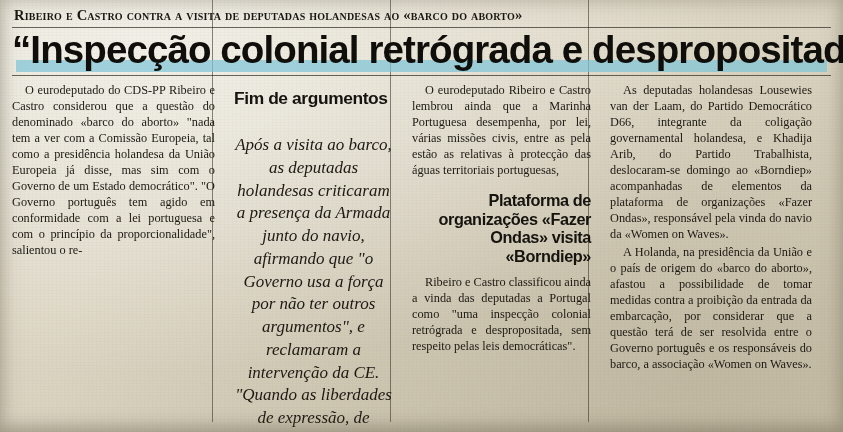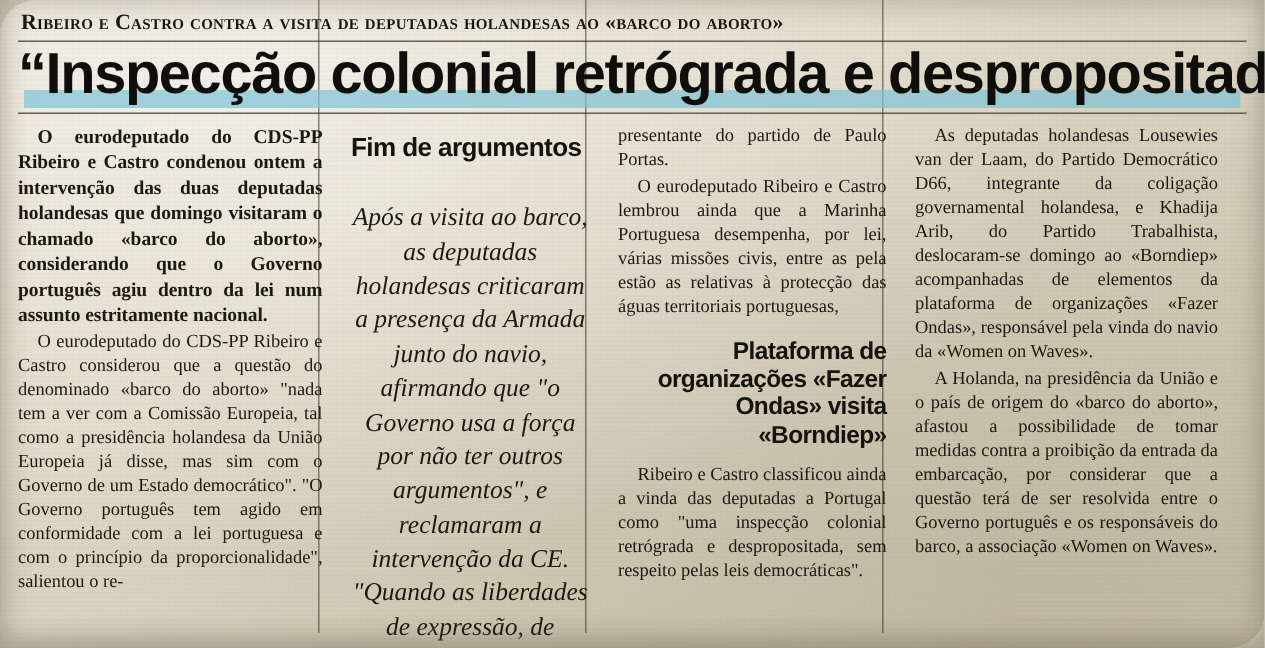--- a/index.html
+++ b/index.html
@@ -17,21 +17,20 @@
     position: relative;
     width: 843px;
     height: 432px;
     box-sizing: border-box;
     background:
       radial-gradient(ellipse at 18% 12%, rgba(255,255,255,0.55), rgba(255,255,255,0) 60%),
       radial-gradient(ellipse at 82% 88%, rgba(150,140,115,0.30), rgba(255,255,255,0) 65%),
       linear-gradient(158deg, #e5e0d0 0%, #ddd7c5 38%, #d6cfbb 70%, #cfc7b1 100%);
     padding: 6px 10px 4px 10px;
     color: #1a1814;
-    border-radius: 24px;
   }
   .grain {
     position: absolute;
     inset: 0;
     pointer-events: none;
     opacity: 0.30;
     background-image:
       repeating-linear-gradient(0deg, rgba(120,110,88,0.10) 0px, rgba(120,110,88,0.10) 1px, rgba(255,255,255,0) 1px, rgba(255,255,255,0) 3px),
       repeating-linear-gradient(90deg, rgba(120,110,88,0.07) 0px, rgba(120,110,88,0.07) 1px, rgba(255,255,255,0) 1px, rgba(255,255,255,0) 4px);
   }
@@ -194,31 +193,29 @@
   </div>
   <div class="rule-under-headline"></div>
 
   <div class="cols">
 
     <div class="vsep s1"></div>
     <div class="vsep s2"></div>
     <div class="vsep s3"></div>
 
     <div class="col c1">
-      <p class="lead indent">O eurodeputado do CDS-PP Ribeiro e Castro condenou ontem a intervenção das duas deputadas holandesas que domingo visitaram o chamado «barco do aborto», considerando que o Governo português agiu dentro da lei num assunto estritamente nacional.</p>
       <p class="indent">O eurodeputado do CDS-PP Ribeiro e Castro considerou que a questão do denominado «barco do aborto» "nada tem a ver com a Comissão Europeia, tal como a presidência holandesa da União Europeia já disse, mas sim com o Governo de um Estado democrático". "O Governo português tem agido em conformidade com a lei portuguesa e com o princípio da proporcionalidade", salientou o re-</p>
     </div>
 
     <div class="col c2">
       <div class="subhead-left">Fim de argumentos</div>
       <p class="em">Após a visita ao barco, as deputadas holandesas criticaram a presença da Armada junto do navio, afirmando que "o Governo usa a força por não ter outros argumentos", e reclamaram a intervenção da CE. "Quando as liberdades de expressão, de associação e de informação estão a ser violadas, é claro que a Comissão tem um papel a desempenhar", disseram.</p>
     </div>
 
     <div class="col c3">
-      <p>presentante do partido de Paulo Portas.</p>
       <p class="indent">O eurodeputado Ribeiro e Castro lembrou ainda que a Marinha Portuguesa desempenha, por lei, várias missões civis, entre as pela estão as relativas à protecção das águas territoriais portuguesas,</p>
       <div class="subhead-center">Plataforma de organizações «Fazer Ondas» visita «Borndiep»</div>
       <p class="indent">Ribeiro e Castro classificou ainda a vinda das deputadas a Portugal como "uma inspecção colonial retrógrada e despropositada, sem respeito pelas leis democráticas".</p>
     </div>
 
     <div class="col c4">
       <p class="indent">As deputadas holandesas Lousewies van der Laam, do Partido Democrático D66, integrante da coligação governamental holandesa, e Khadija Arib, do Partido Trabalhista, deslocaram-se domingo ao «Borndiep» acompanhadas de elementos da plataforma de organizações «Fazer Ondas», responsável pela vinda do navio da «Women on Waves».</p>
       <p class="indent">A Holanda, na presidência da União e o país de origem do «barco do aborto», afastou a possibilidade de tomar medidas contra a proibição da entrada da embarcação, por considerar que a questão terá de ser resolvida entre o Governo português e os responsáveis do barco, a associação «Women on Waves».</p>
     </div>
 

